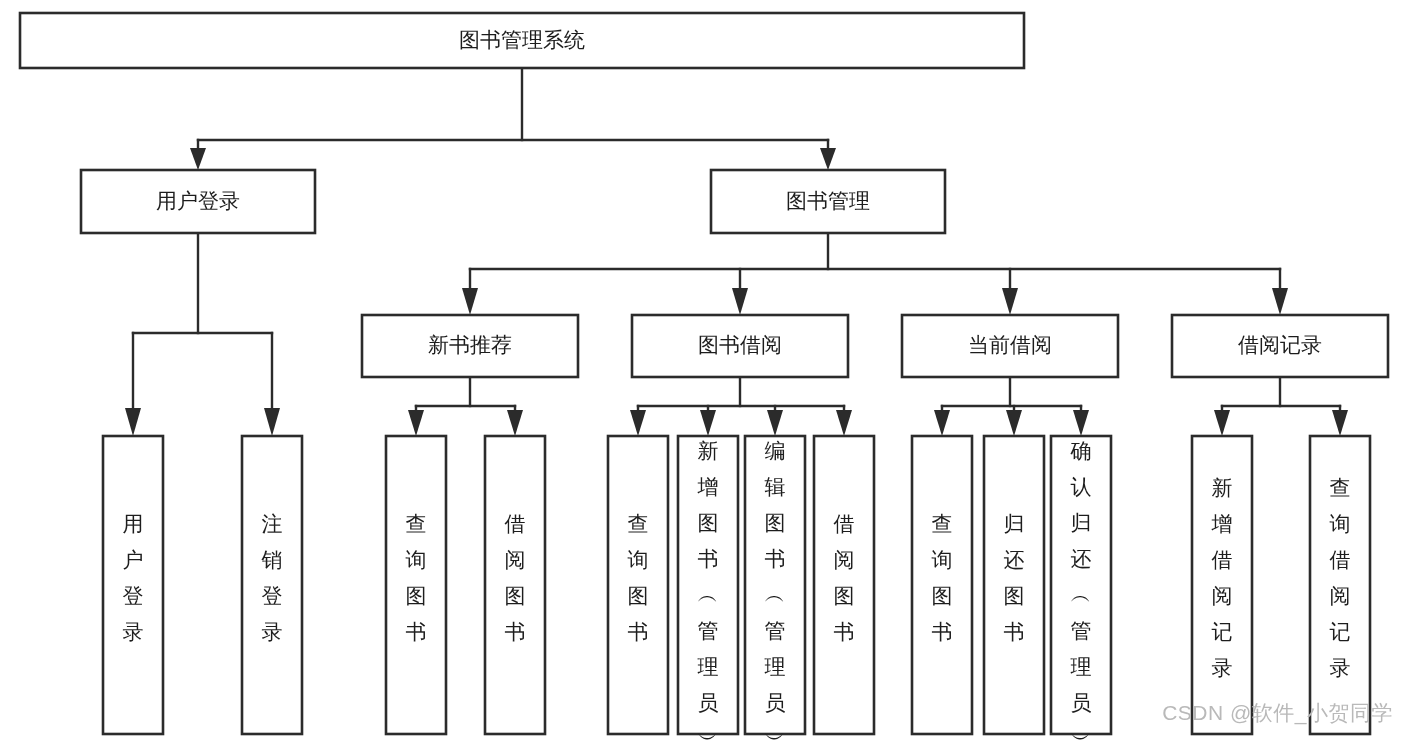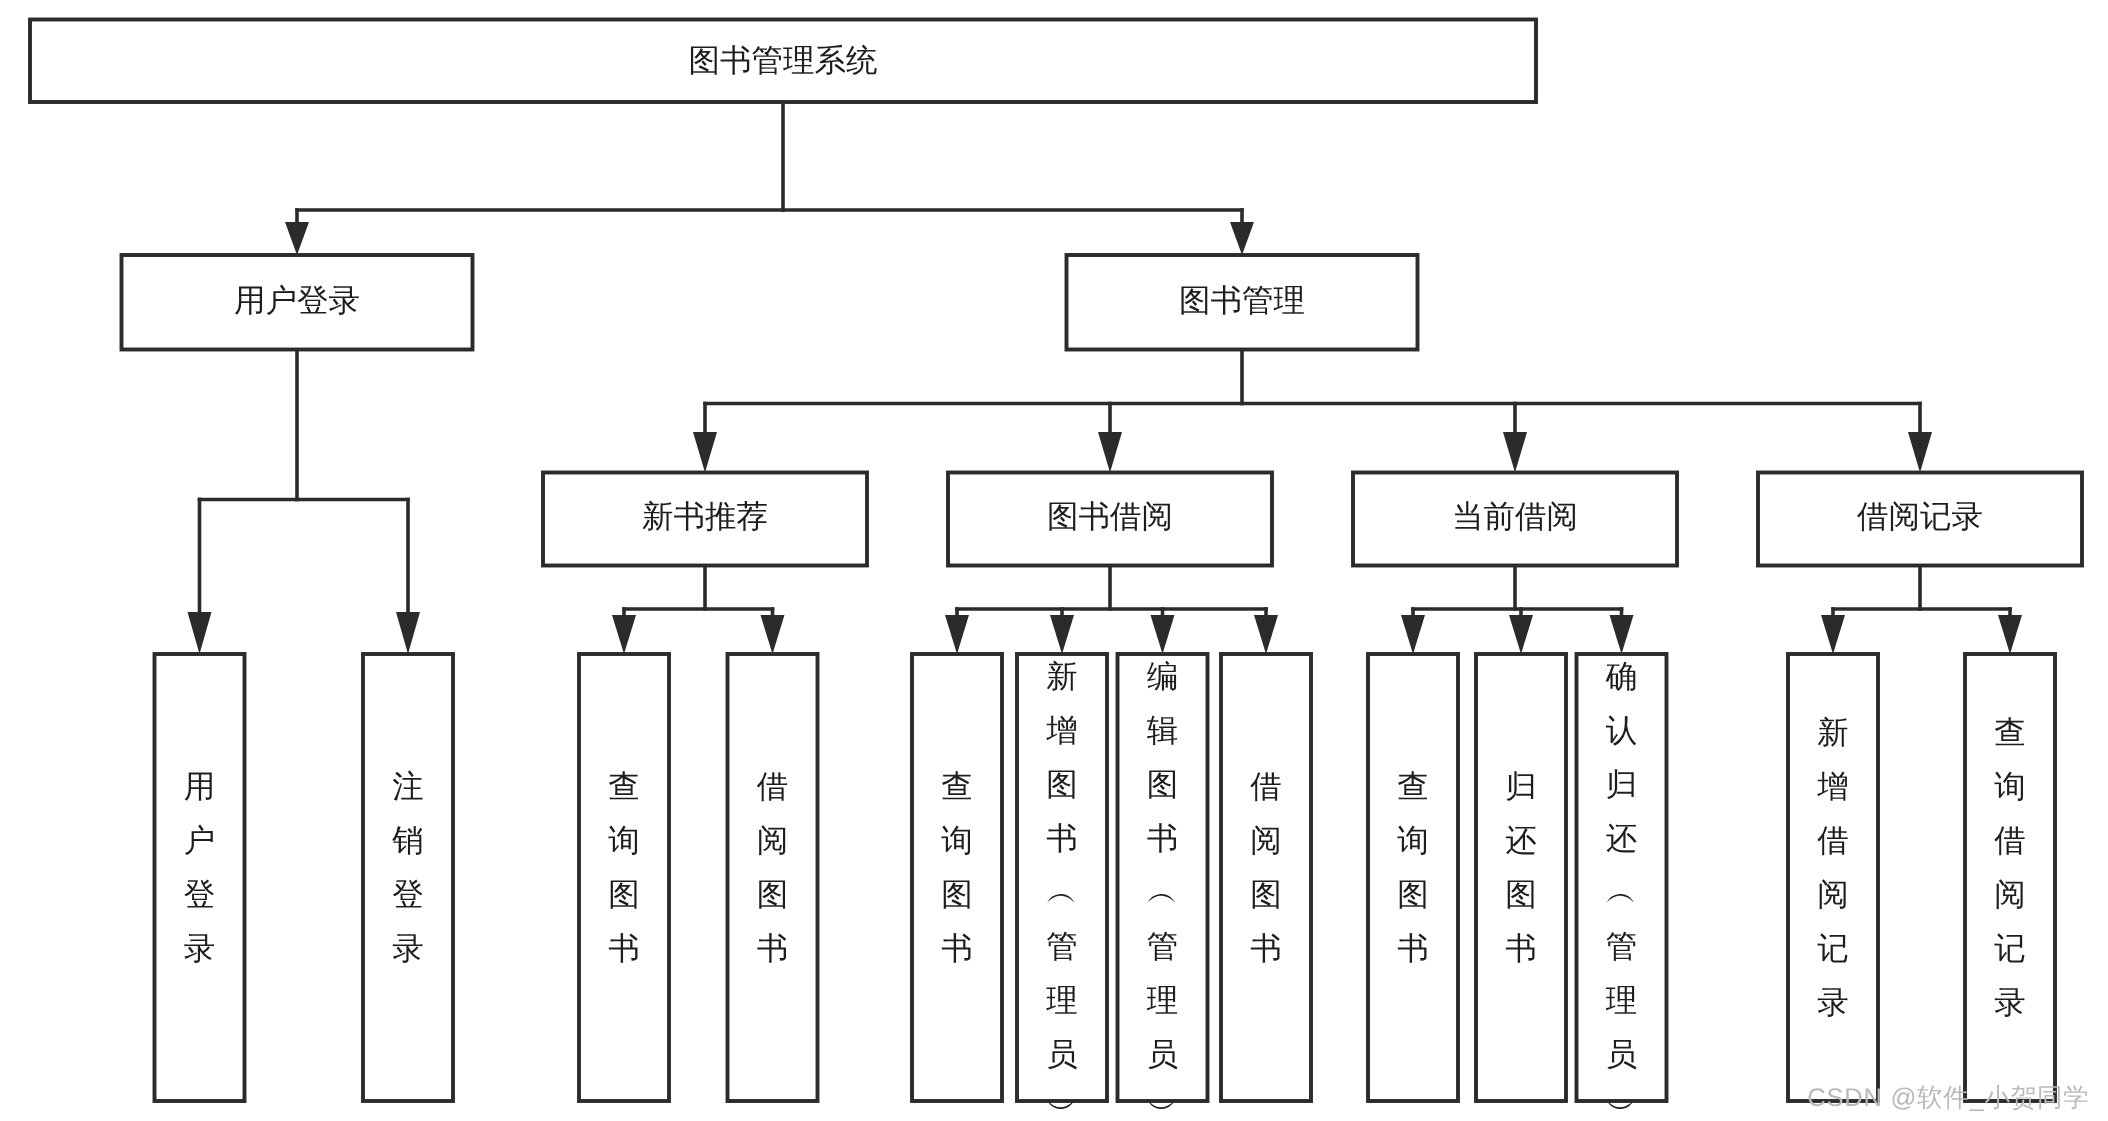--- a/index.html
+++ b/index.html
@@ -54,23 +54,23 @@
   .node-label-vertical {
     font-family: "Liberation Sans", "DejaVu Sans", sans-serif;
     fill: #1d1d1d;
     font-size: 21px;
     text-anchor: middle;
     white-space: pre;
   }
   .watermark-text {
     position: absolute;
     right: 12px;
-    bottom: 4px;
-    font-family: "Liberation Sans", "DejaVu Sans", sans-serif;
-    font-size: 17px;
+    bottom: 20px;
+    font-family: "Liberation Sans", "DejaVu Sans", sans-serif;
+    font-size: 21px;
     color: #b9b9b9;
     letter-spacing: 0.5px;
     user-select: none;
     pointer-events: none;
   }
 </style>
 </head>
 <body>
 
 <div id="diagram-root">

